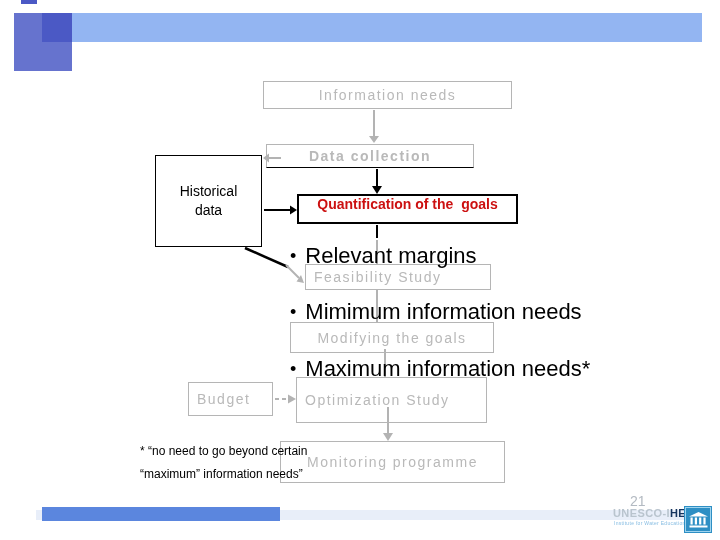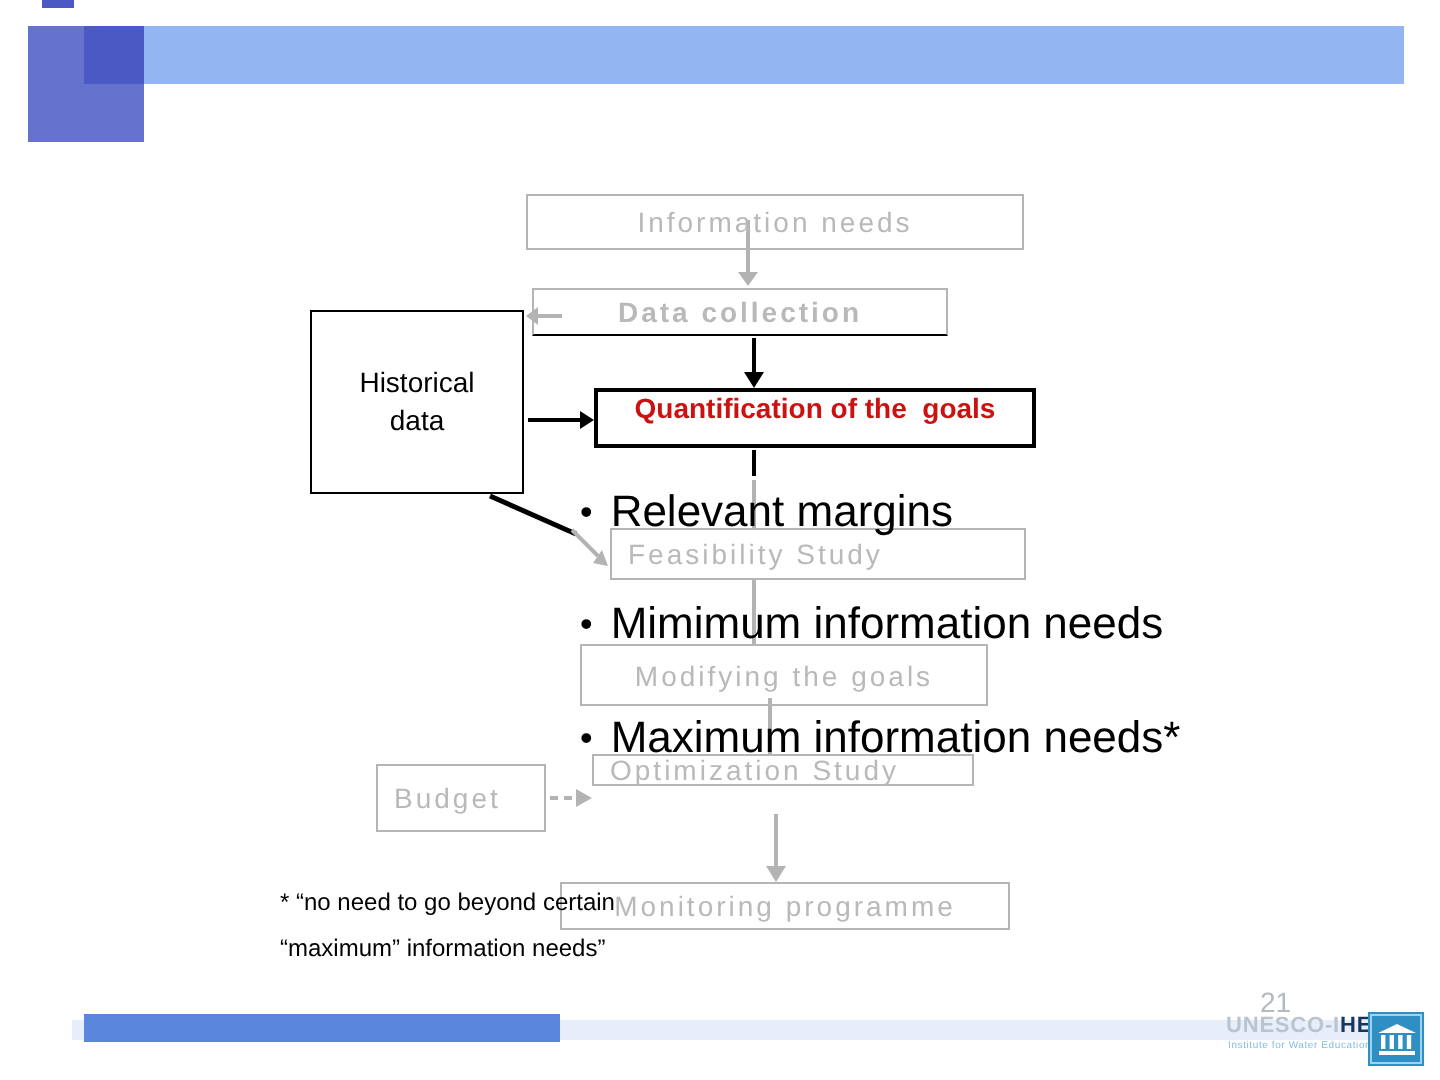--- a/index.html
+++ b/index.html
@@ -13,37 +13,37 @@
   .hsquare{left:14px;top:13px;width:58px;height:58px;background:#6673ce;}
   .hoverlap{left:42px;top:13px;width:30px;height:29px;background:#4b59c5;}
   .hnotch{left:21px;top:0;width:16px;height:4px;background:#4b59c5;}
   
   .gbox{
     border:1.5px solid #b5b5b5;color:#b9b9b9;font-size:14px;letter-spacing:1.5px;
     display:flex;align-items:center;justify-content:center;background:transparent;
     white-space:nowrap;box-sizing:border-box;
   }
   .gbox.leftal{justify-content:flex-start;padding-left:8px;}
-  .box-info{left:263px;top:81px;width:249px;height:28px;margin-top:16px;}
+  .box-info{left:263px;top:81px;width:249px;height:28px;}
   .box-datacoll{left:266px;top:144px;width:208px;height:24px;border-bottom:1.5px solid #000;font-weight:bold;}
   .box-historical{
     left:155px;top:155px;width:107px;height:92px;border:1.5px solid #000;background:#fff;
     color:#000;font-size:14px;display:flex;flex-direction:column;align-items:center;
     justify-content:center;line-height:19px;box-sizing:border-box;
   }
   .box-quant{
     left:297px;top:194px;width:221px;height:30px;border:2px solid #000;background:#fff;
     color:#cc1111;font-weight:bold;font-size:14px;display:flex;align-items:flex-start;
     justify-content:center;white-space:pre;box-sizing:border-box;
   }
-  .box-feas{left:305px;top:264px;width:208px;height:26px;}
+  .box-feas{left:305px;top:264px;width:186px;height:26px;}
   .box-modif{left:290px;top:322px;width:204px;height:31px;}
-  .box-optim{left:296px;top:377px;width:191px;height:16px;}
+  .box-optim{left:296px;top:377px;width:191px;height:46px;}
   .box-budget{left:188px;top:382px;width:85px;height:34px;}
-  .box-monit{left:280px;top:441px;width:225px;height:24px;}
+  .box-monit{left:280px;top:441px;width:225px;height:42px;}
   
   .bullet-line{color:#000;font-size:22px;line-height:22px;white-space:nowrap;display:flex;align-items:center;}
   .bullet-line .dot{font-size:18px;margin-right:9px;}
   .b1{left:290px;top:245px;}
   .b2{left:290px;top:301px;}
   .b3{left:290px;top:358px;}
   
   .footnote{left:140px;top:440px;color:#000;font-size:12px;line-height:23px;white-space:nowrap;}
   
   .bbar-light{left:36px;top:510px;width:666px;height:10px;background:#e8eef9;}

